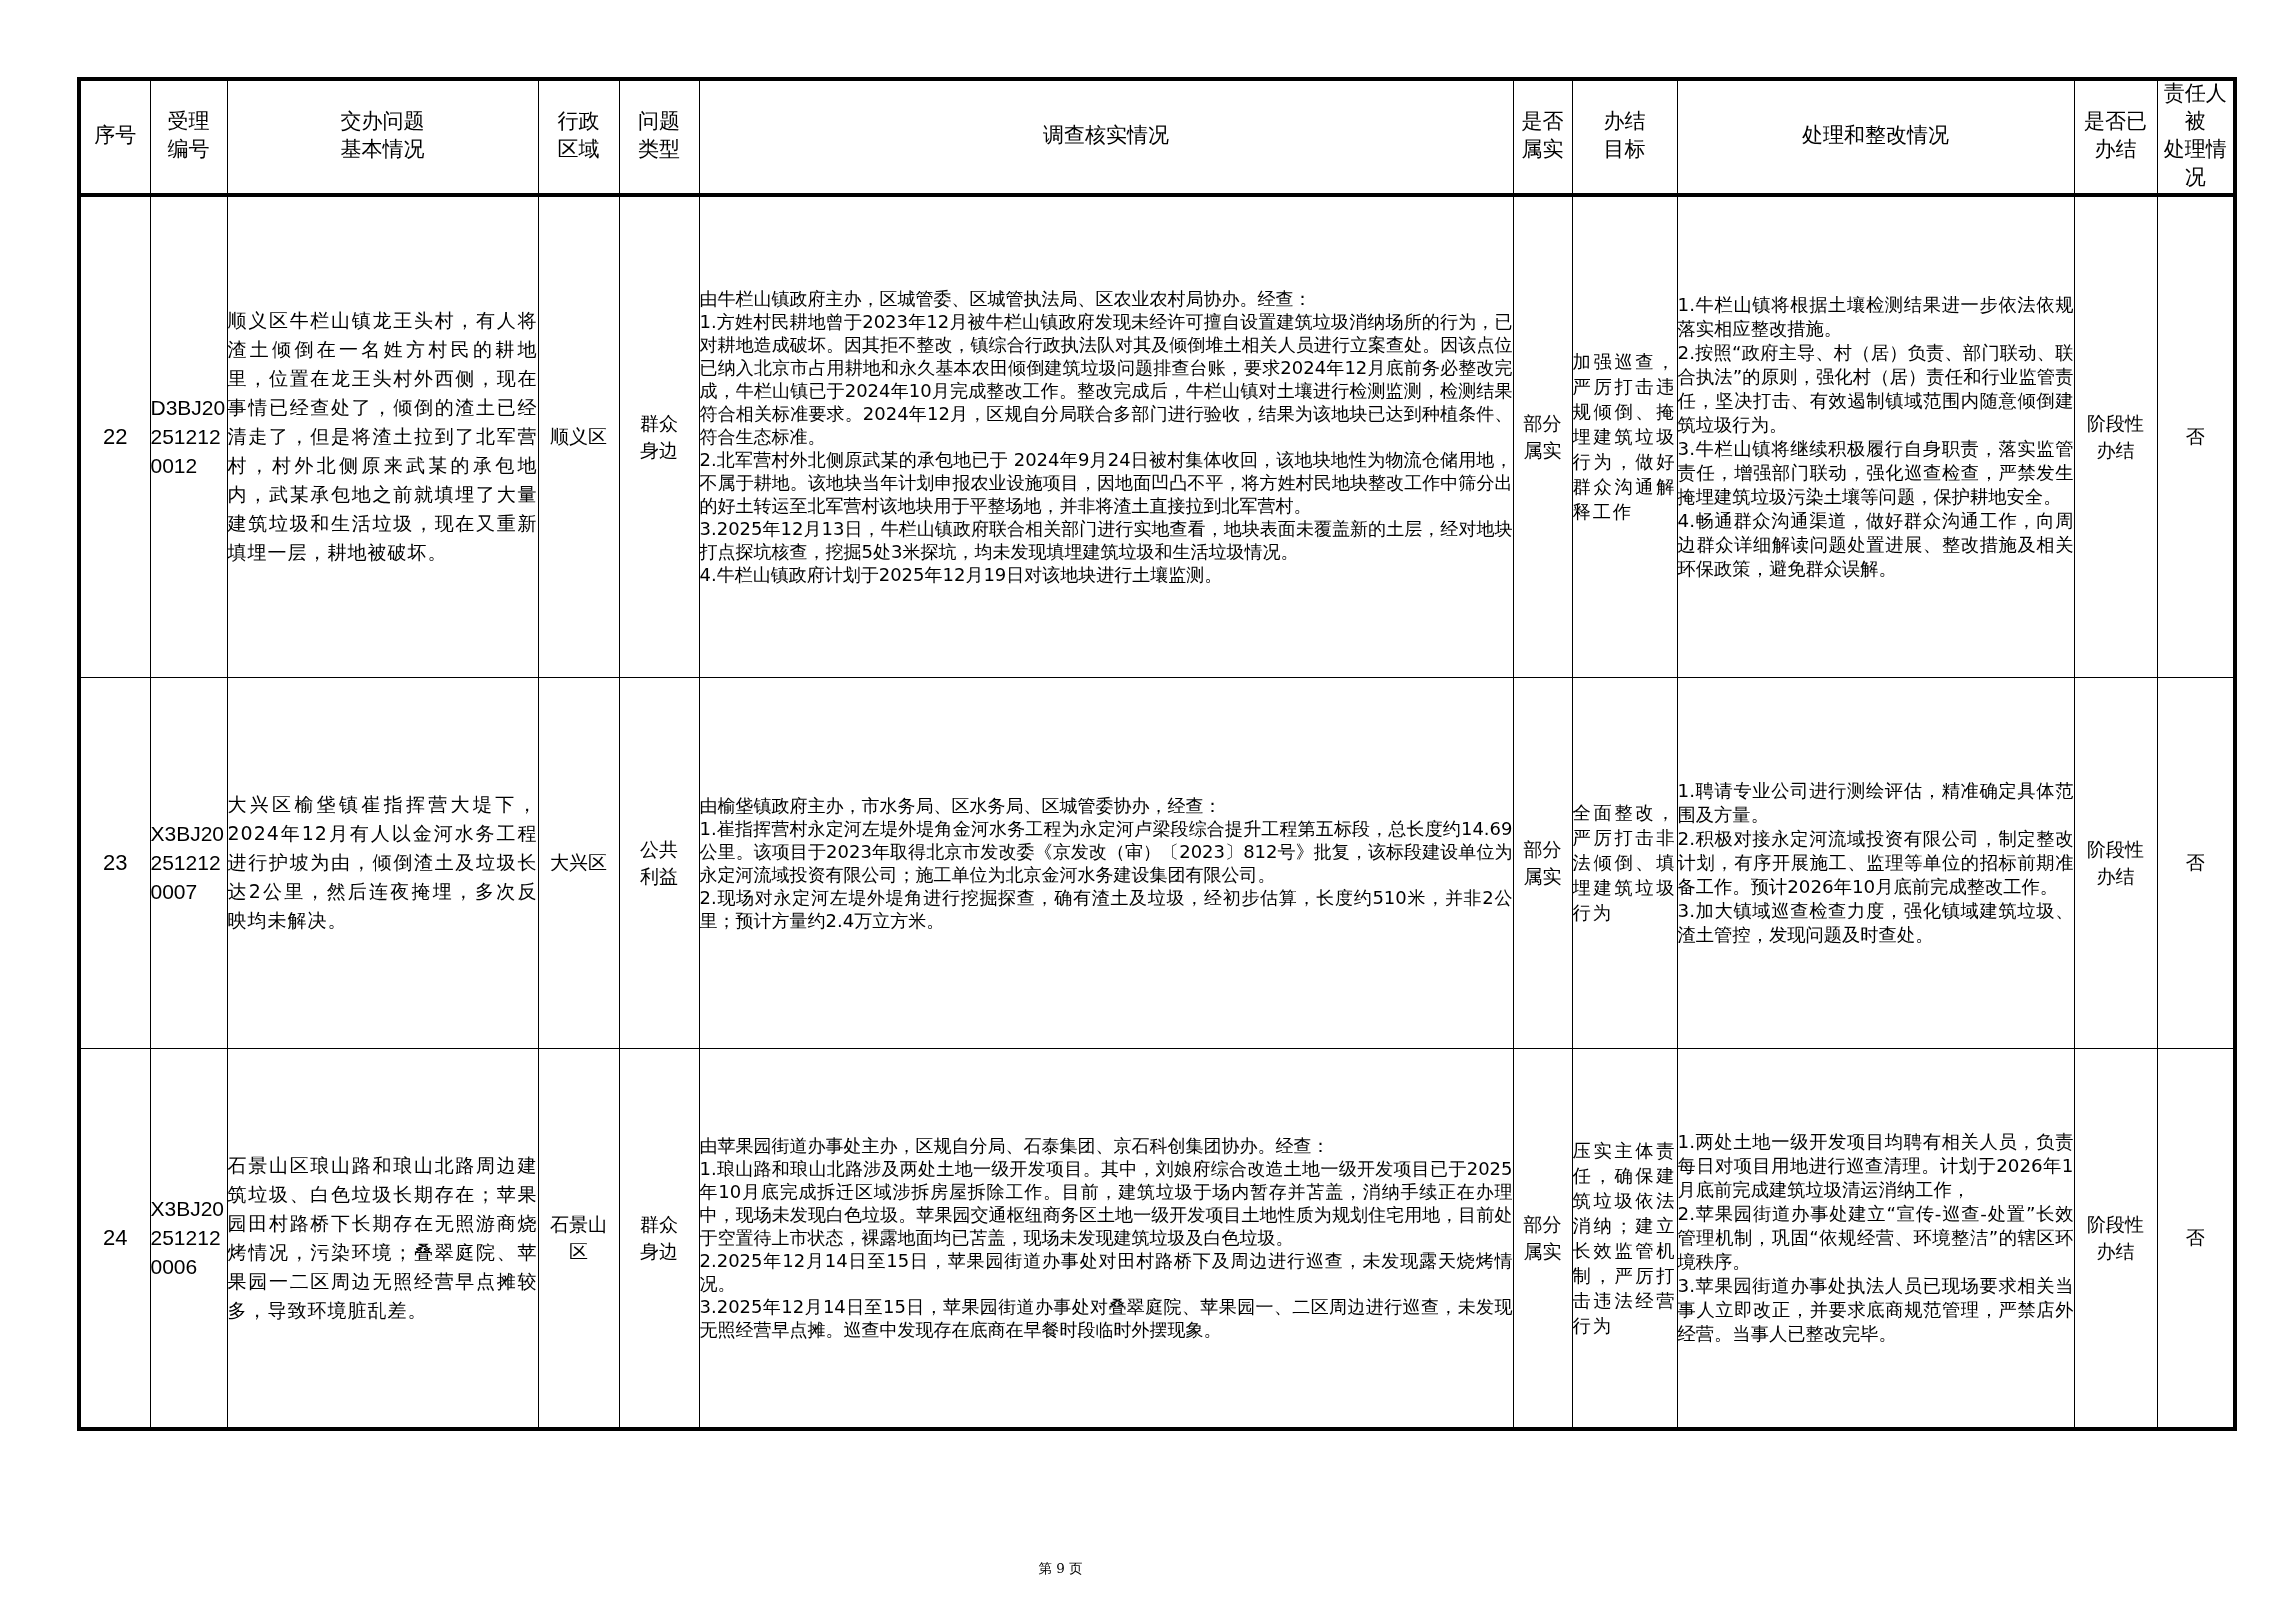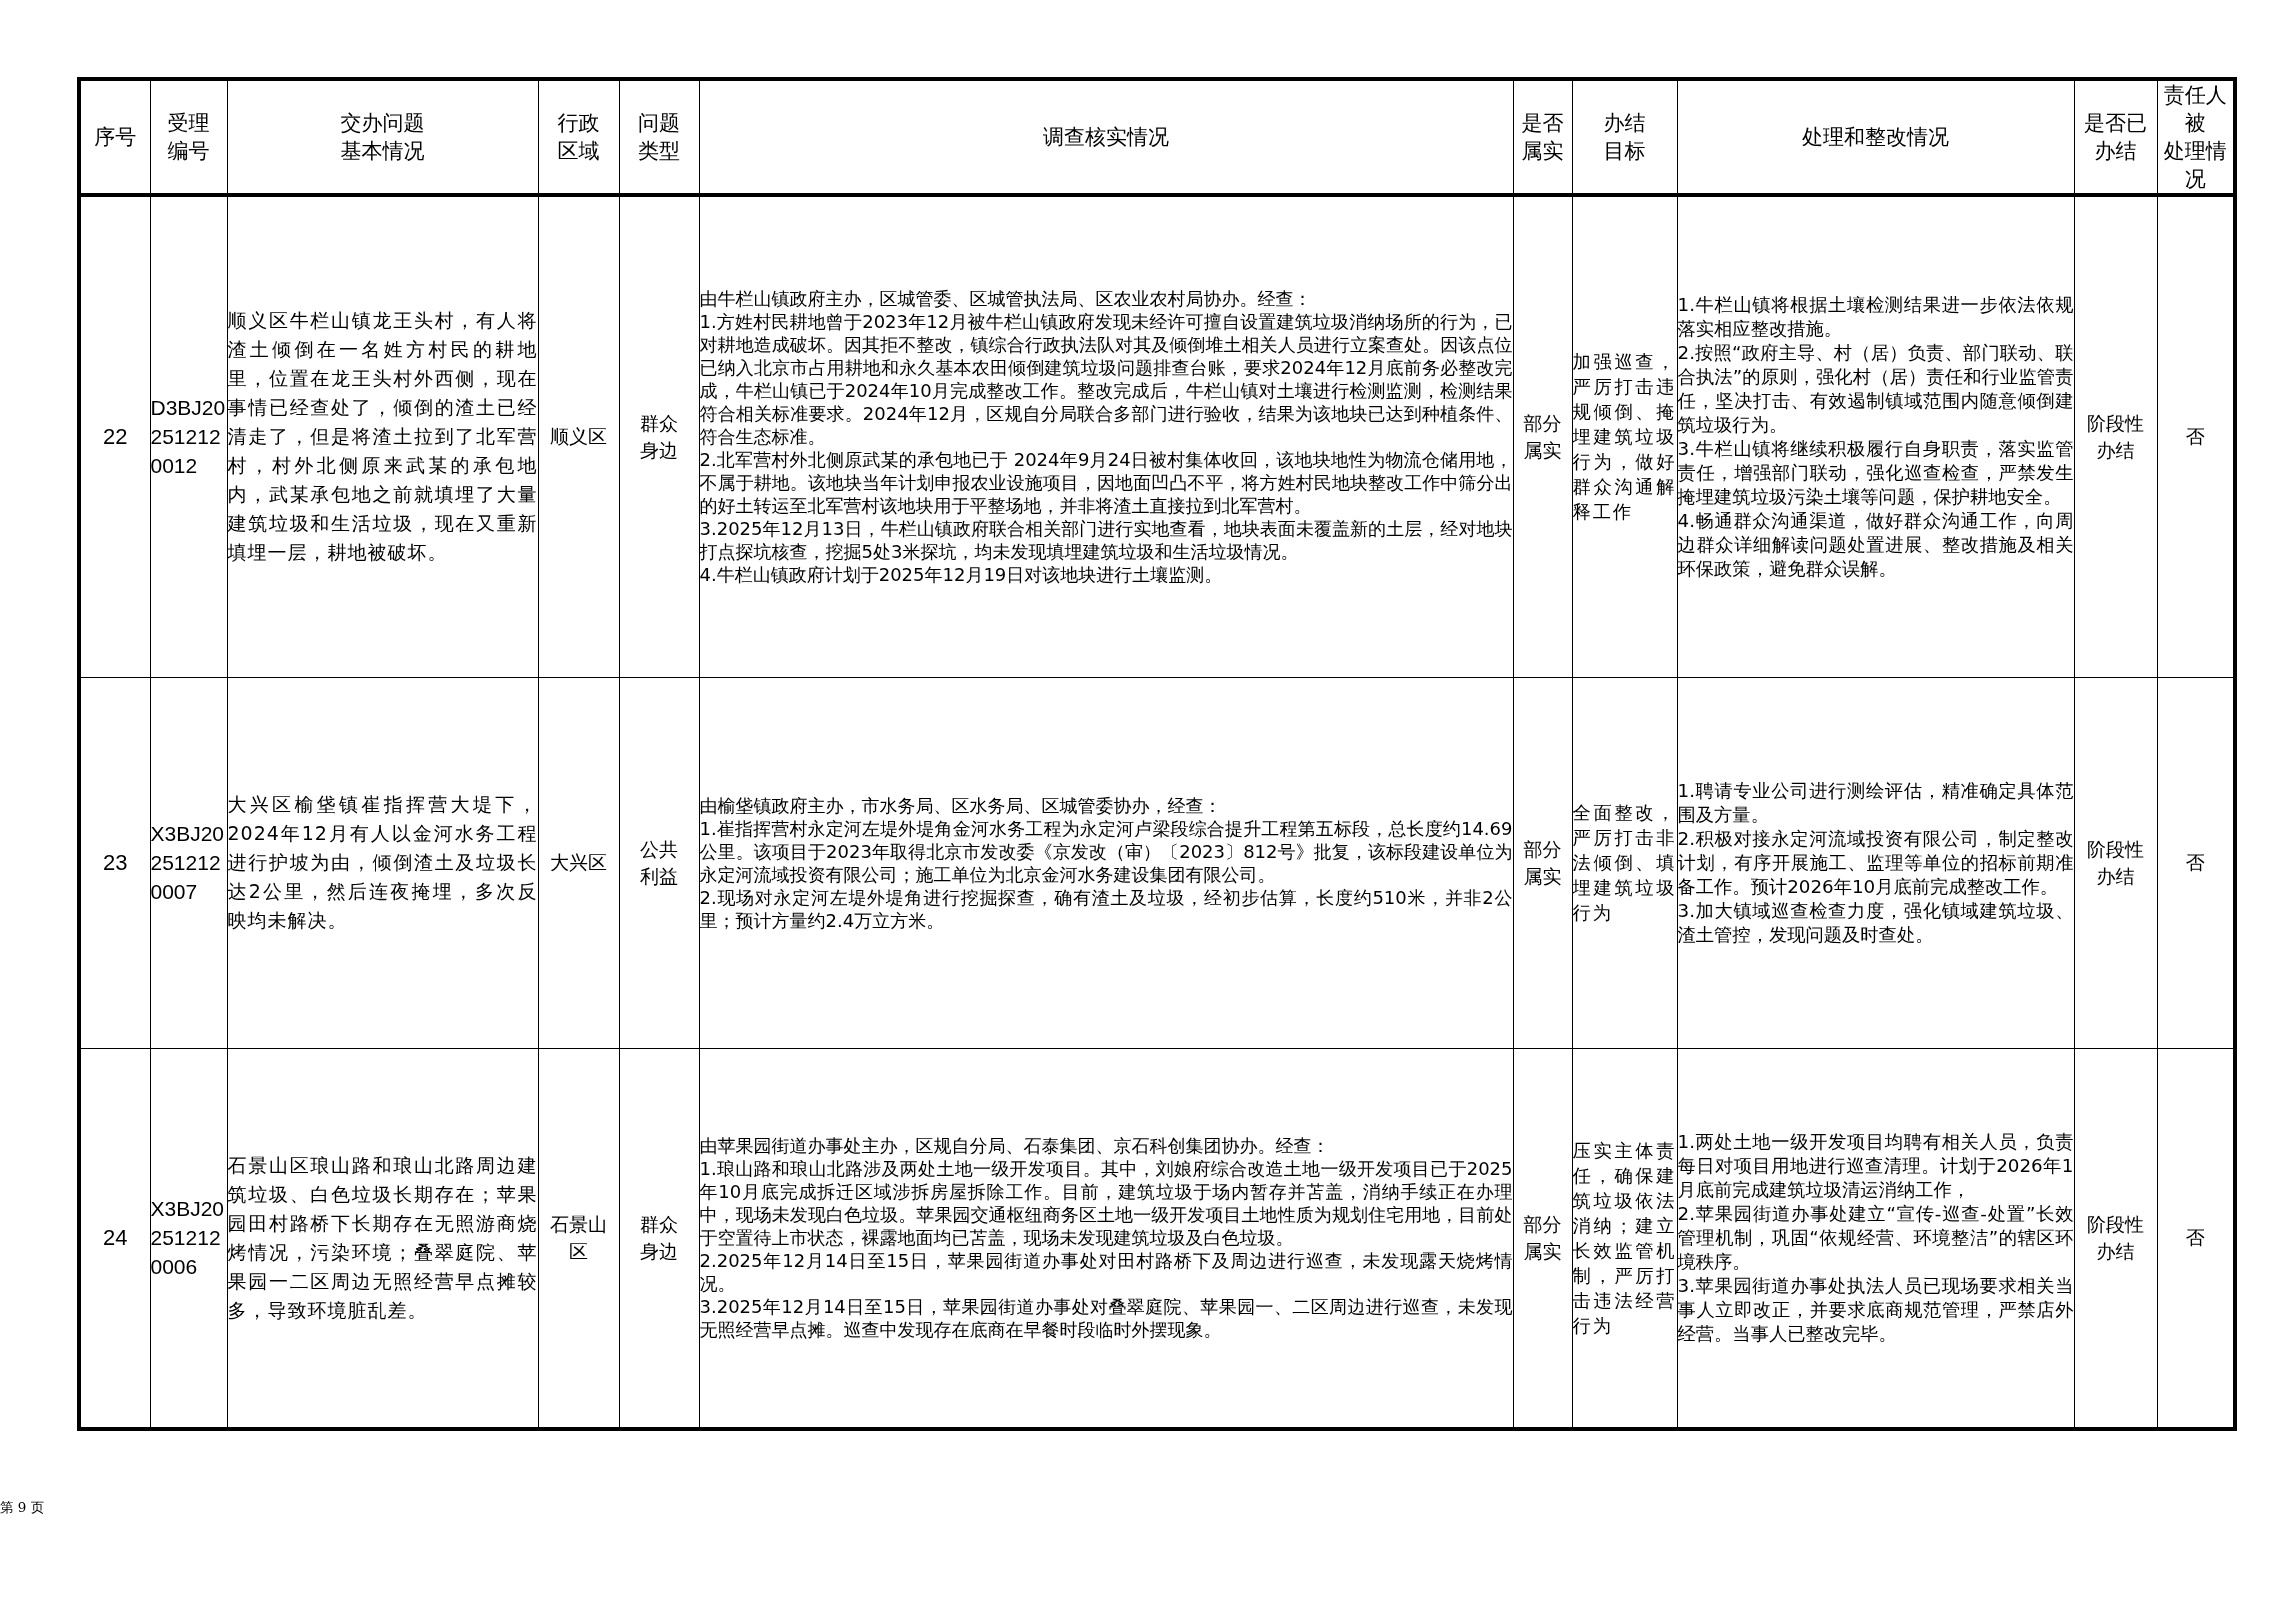--- a/index.html
+++ b/index.html
@@ -9,39 +9,39 @@
   table.grid {
     position: absolute; left: 77px; top: 77px;
     width: 2157px; border-collapse: collapse; table-layout: fixed;
     border: 4.3px solid #000;
   }
   table.grid th, table.grid td {
     border: 1.4px solid #000; padding: 0; vertical-align: middle;
   }
   table.grid thead tr { height: 82px; }
   table.grid thead th {
-    font-family: Liberation Serif, serif; font-weight: normal;
+    font-family: Liberation Mono, monospace; font-weight: normal;
     font-size: 21px; line-height: 28px; text-align: center;
     border-bottom: 4.3px solid #000;
   }
   tr.r22 { height: 482px; }
   tr.r23 { height: 371px; }
   tr.r24 { height: 381px; }
   td { font-family: "DejaVu Sans", sans-serif; font-size: 18.3px; line-height: 23px; }
   td.c-code { font-family: "Liberation Sans", sans-serif; font-size: 21px; line-height: 29px; word-break: break-all; padding: 0 1.9px; }
   td.c-num { text-align: center; font-family: "Liberation Sans", sans-serif; font-size: 22px; }
   td.c-desc { padding: 0 6.7px; font-size: 19px; line-height: 29px; text-align: justify; letter-spacing: 1px; }
   td.c-inv { padding: 0 5.8px; font-size: 18px; line-height: 23px; text-align: justify; }
   td.c-inv p, td.c-fix p { margin: 0; }
   td.c-goal { padding: 0 4.8px; font-size: 18.3px; line-height: 25px; text-align: justify; letter-spacing: 1.9px; }
   td.c-fix { padding: 0 5.8px; font-size: 18.3px; line-height: 24px; text-align: justify; }
   td.c-short { text-align: center; font-size: 19px; line-height: 27px; padding: 0 2.9px; }
   .footer {
-    position: absolute; left: 0; width: 2121px; top: 1499px;
-    font-family: "DejaVu Serif", "Liberation Serif", serif; font-size: 13.5px;
+    position: absolute; left: 0; width: 2121px; top: 1560px;
+    text-align: center; font-family: "DejaVu Serif", "Liberation Serif", serif; font-size: 13.5px;
   }
 </style>
 </head>
 <body>
 
 <div class="page">
   <table class="grid">
     <colgroup>
       <col style="width:71px">
       <col style="width:77px">

